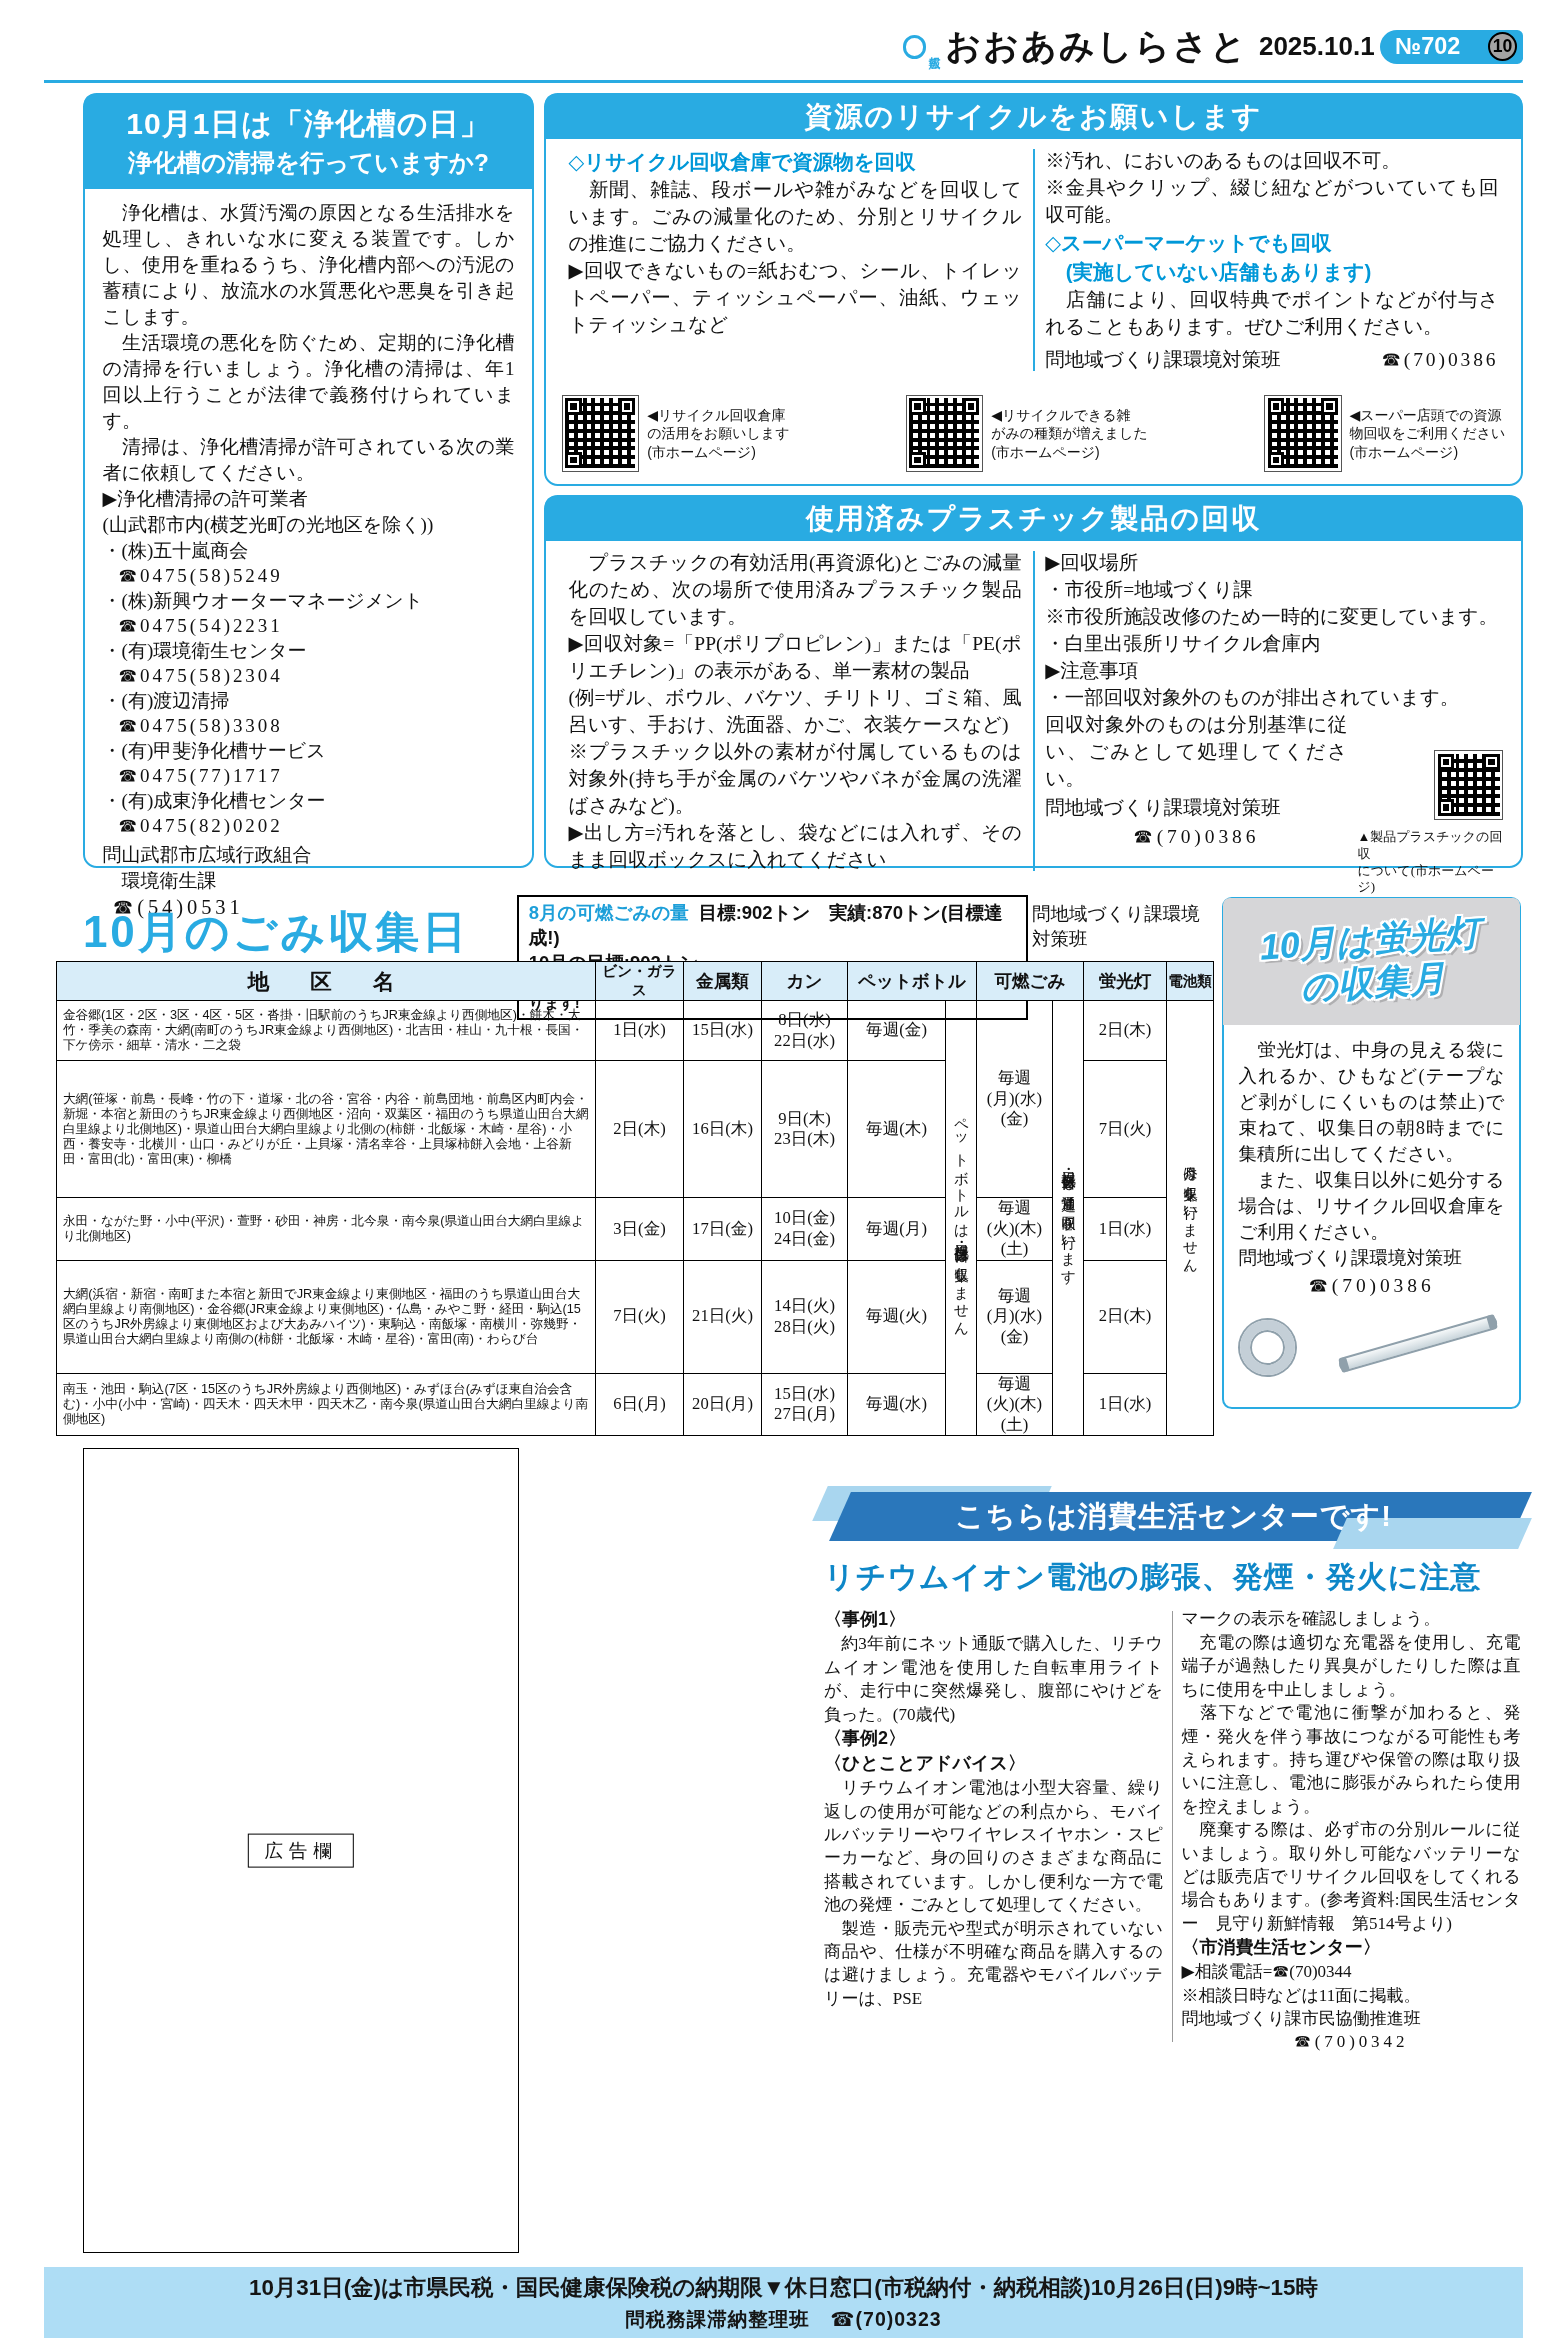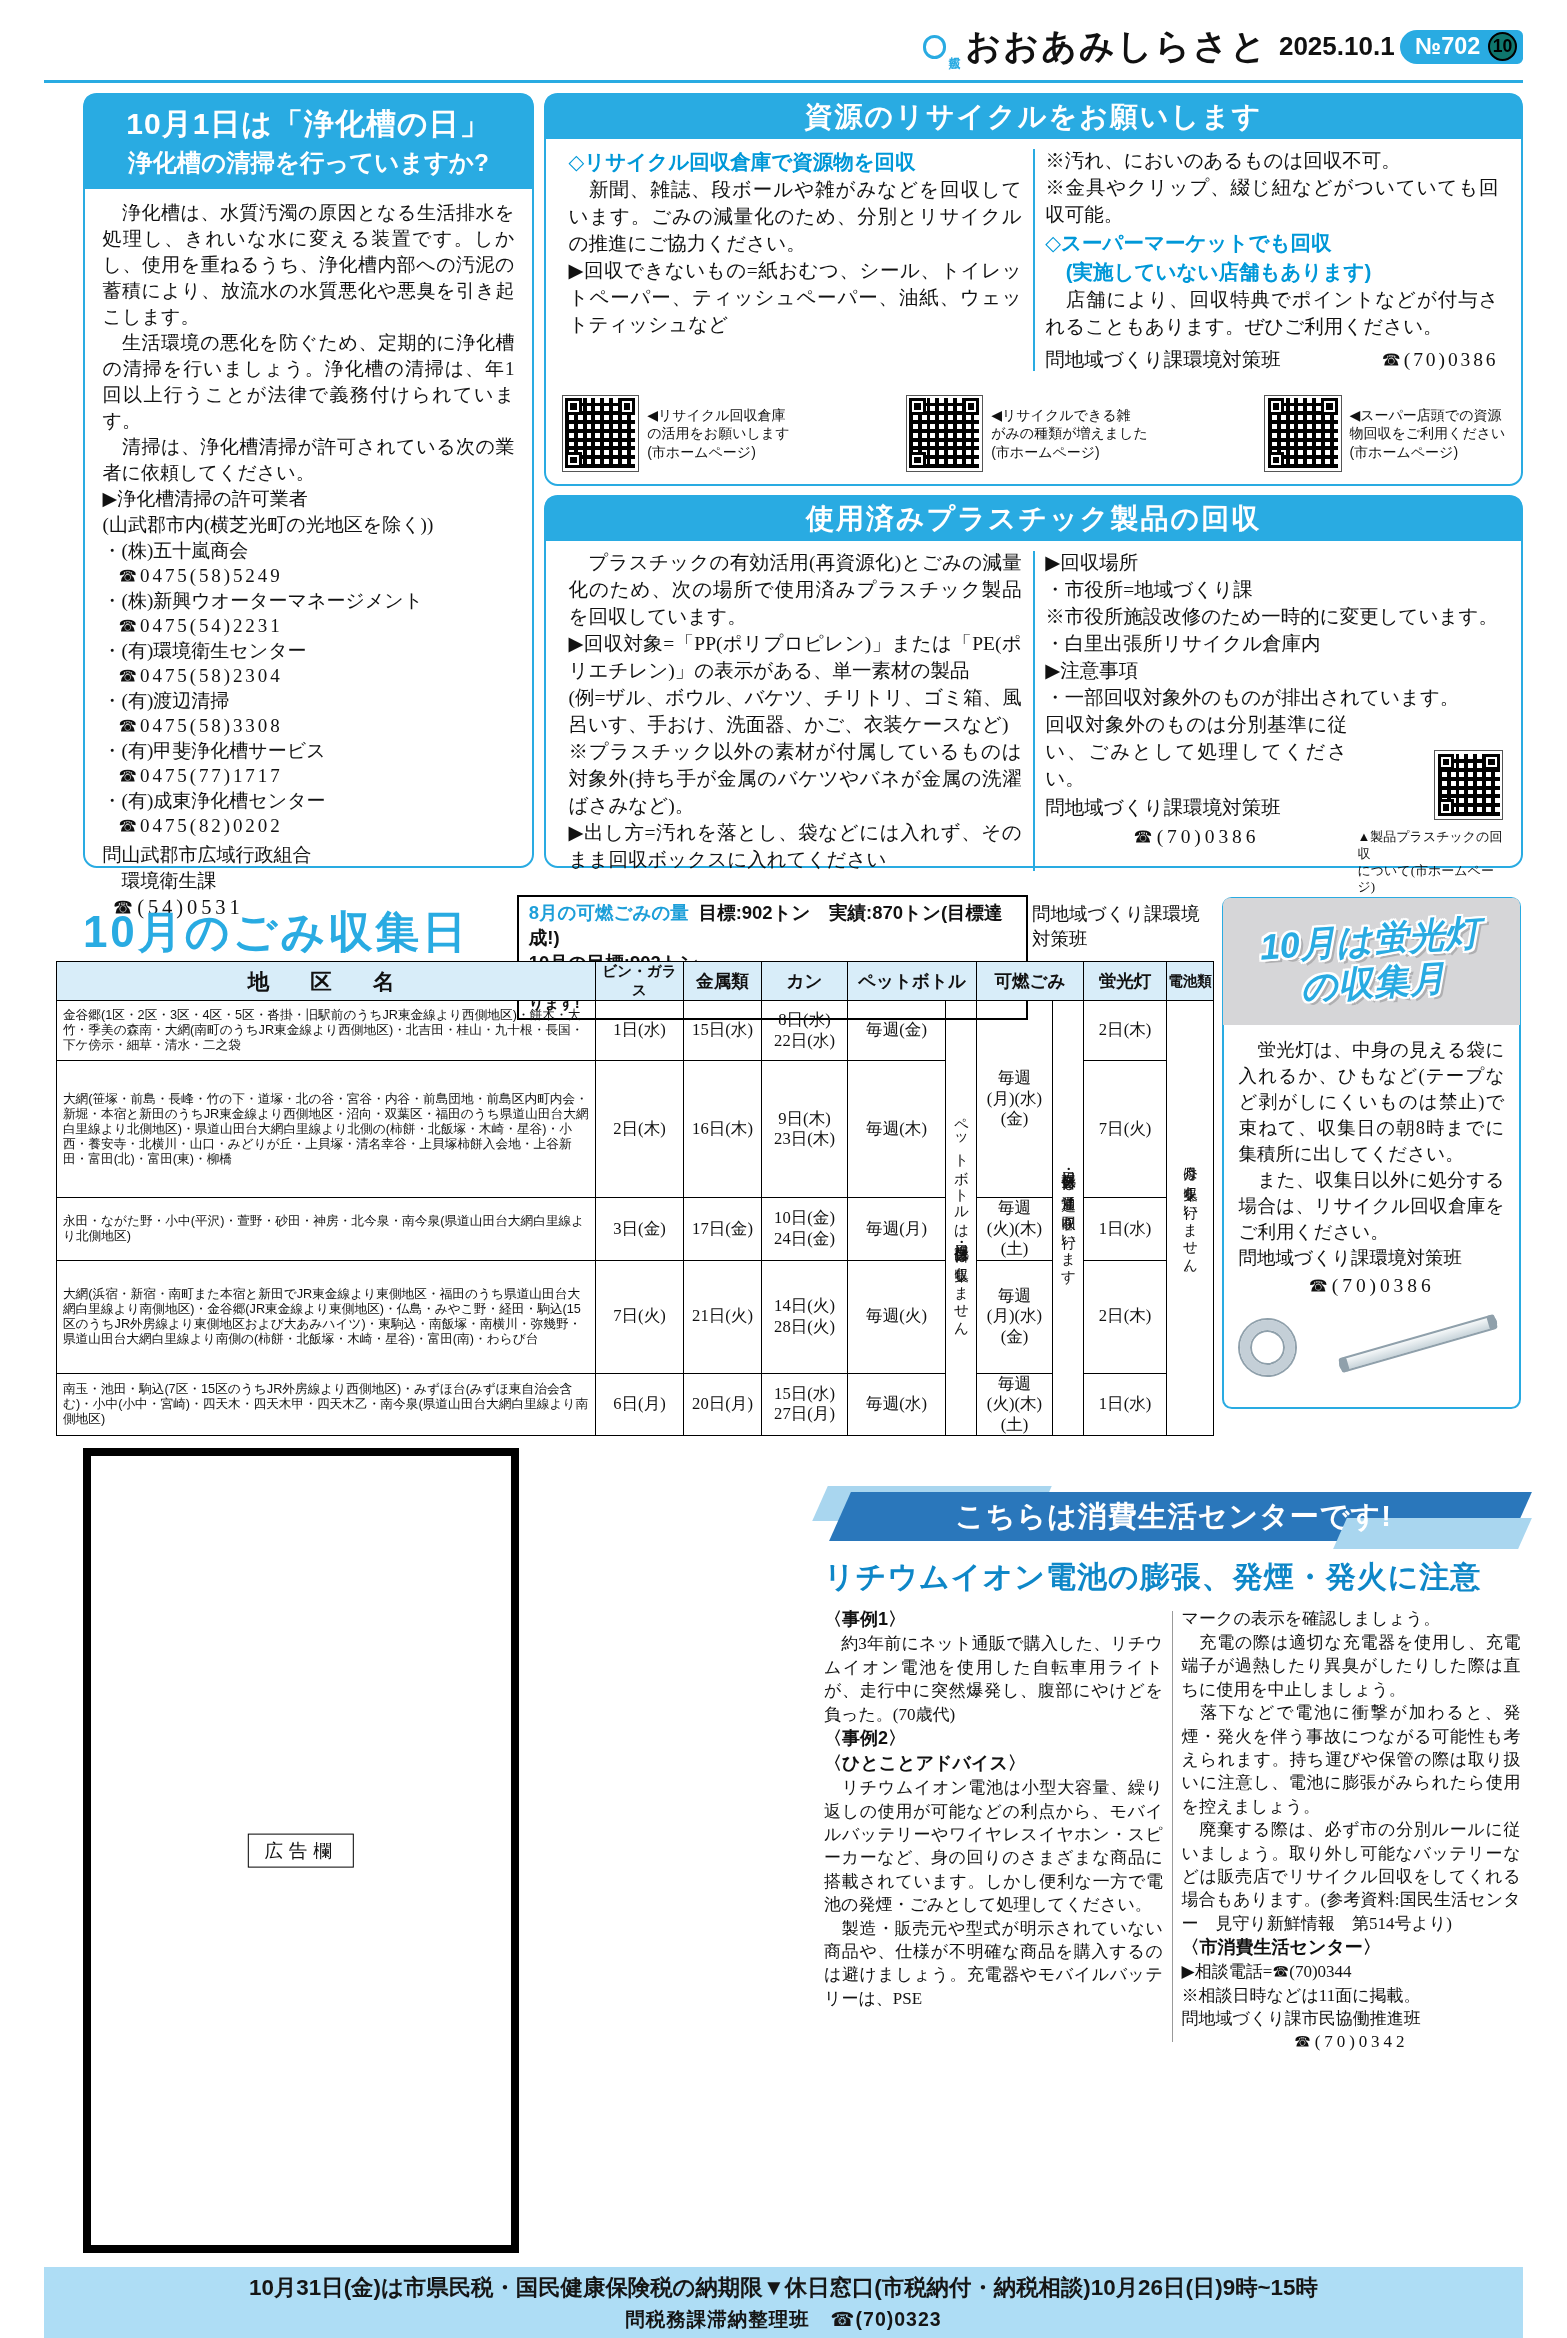--- a/index.html
+++ b/index.html
@@ -12,21 +12,21 @@
   .page{position:relative;width:1567px;height:2339px;background:#fff;overflow:hidden;}
 
   
   .hd{position:absolute;left:0;top:23.4px;width:1523px;display:flex;justify-content:flex-end;align-items:center;gap:5px;}
   .logo{display:flex;align-items:center;gap:2.9px;}
   .logo-ring{width:23.4px;height:23.4px;border:3.9px solid var(--accent);border-radius:50%;}
   .logo-txt{writing-mode:vertical-rl;font-size:11.7px;font-weight:bold;color:var(--accent);line-height:1;}
   .masthead{font-size:35px;font-weight:bold;letter-spacing:2px;}
   .hd-date{font-size:26px;font-weight:bold;margin-left:5.9px;}
   .issue-badge{display:flex;align-items:center;gap:7.8px;background:var(--accent);color:#fff;font-weight:bold;font-size:23.4px;padding:2.9px 5.9px 2.9px 15.6px;border-radius:17.6px 5.9px 5.9px 17.6px;}
-  .page-circle{width:29px;height:29px;border-radius:50%;background:#0f766e;color:#000;border:2px solid #000;font-size:17.6px;display:flex;align-items:center;justify-content:center;}
+  .page-circle{width:29px;height:29px;border-radius:50%;background:#a3a3a3;color:#000;border:2px solid #000;font-size:17.6px;display:flex;align-items:center;justify-content:center;margin-left:20px;}
   .hd-rule{position:absolute;left:44px;top:80px;width:1479px;height:2.9px;background:var(--accent);}
 
   
   .box{position:absolute;border:2.9px solid var(--accent);border-radius:13.7px;background:#fff;}
   .bar{background:var(--accent);color:#fff;font-weight:bold;text-align:center;border-radius:9.8px 9.8px 0 0;margin:-1px -1px 0;}
 
   
   .johkaso{left:83px;top:93px;width:451px;height:775px;}
   .jo-head{background:var(--accent);color:#fff;text-align:center;border-radius:9.8px 9.8px 0 0;margin:-1px -1px 0;padding:9.8px 0 9.8px;font-weight:bold;}
   .jo-t1{font-size:30px;letter-spacing:1px;}
@@ -97,21 +97,21 @@
     text-shadow:2px 0 0 #fff,-2px 0 0 #fff,0 2px 0 #fff,0 -2px 0 #fff,2px 2px 0 #fff,-2px -2px 0 #fff,2px -2px 0 #fff,-2px 2px 0 #fff,3.9px 3.9px 0 rgba(60,60,60,.25);}
   .fl-body{padding:11.7px 14.6px 0;font-family:"Liberation Serif","DejaVu Serif",serif;font-size:18.5px;line-height:26px;text-align:justify;}
   .fl-tel{text-align:center;letter-spacing:3.9px;font-size:19.5px;margin-top:2px;}
   .tubes{position:relative;height:107px;}
   .ring{position:absolute;left:15.6px;top:21.5px;width:55px;height:55px;border-radius:50%;border:10.7px solid #c4cfd7;box-shadow:inset 0 0 0 2px #8fa0ab,0 0 0 2px #8fa0ab;}
   .tube{position:absolute;right:19.5px;top:37px;width:164px;height:14.6px;background:linear-gradient(#f5f8f9,#c9d5db);border:2px solid #8fa0ab;border-radius:7.8px;transform:rotate(-16deg);}
   .tube i{position:absolute;top:-2px;width:7.8px;height:14.6px;background:#8fa0ab;border-radius:2.9px;}
   .tube i.c1{left:-1px;} .tube i.c2{right:-1px;}
 
   
-  .adbox{position:absolute;left:83px;top:1448px;width:436px;height:805px;border:8px solid #000000;}
+  .adbox{position:absolute;left:83px;top:1448px;width:436px;height:805px;border:1px solid #000000;}
   .ad-label{position:absolute;left:50%;top:50%;transform:translate(-50%,-50%);border:1.5px solid #000;padding:3.9px 15.6px;font-family:"Liberation Serif","DejaVu Serif",serif;font-size:18.5px;letter-spacing:5.9px;}
 
   
   .consumer{position:absolute;left:824px;top:1492px;width:699px;}
   .cs-bar{position:relative;height:53px;}
   .cs-bar .slab-light1{position:absolute;left:-3.9px;top:-5.9px;width:224px;height:35px;background:#a9d6ef;transform:skewX(-24deg);}
   .cs-bar .slab-light2{position:absolute;right:-2px;bottom:-3.9px;width:185px;height:31px;background:#a9d6ef;transform:skewX(-24deg);}
   .cs-bar .slab-dark{position:absolute;left:15.6px;right:2px;top:0;height:49px;background:#2a77bb;transform:skewX(-24deg);}
   .cs-bar .cs-bar-text{position:absolute;left:0;top:0;width:100%;height:49px;line-height:49px;text-align:center;color:#fff;font-weight:bold;font-size:29px;letter-spacing:1px;z-index:2;}
   .cs-heading{margin:11.7px 0 9.8px;font-weight:bold;font-size:30px;color:#0e87c8;letter-spacing:1px;}

